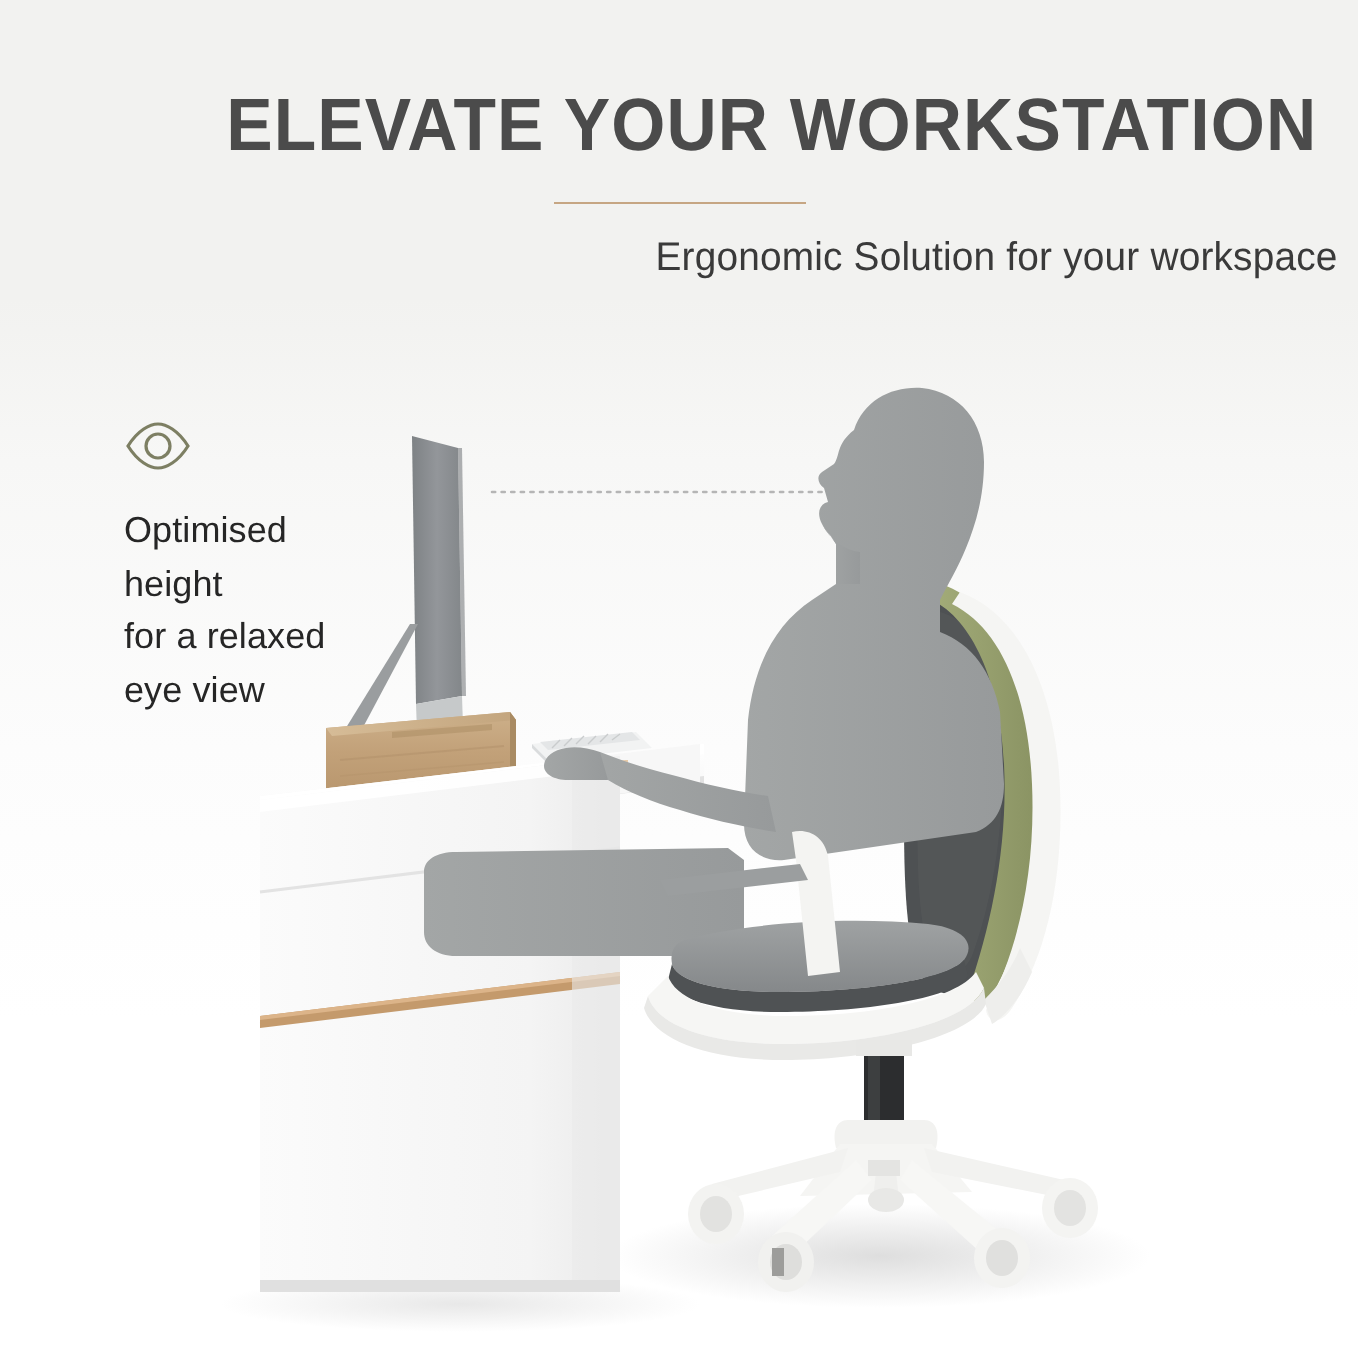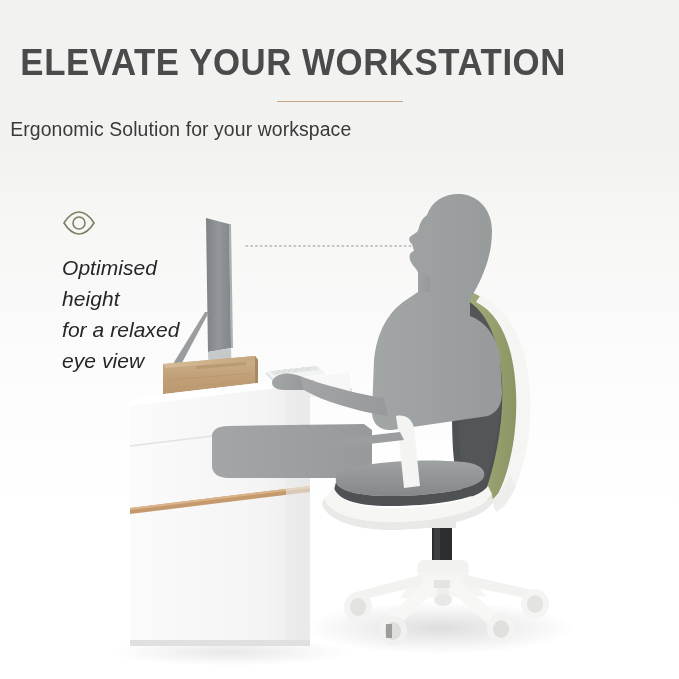--- a/index.html
+++ b/index.html
@@ -16,21 +16,21 @@
     width: 679px;
     height: 679px;
     overflow: hidden;
     background: linear-gradient(180deg, #f2f2f0 0%, #f2f2f0 22%, #f7f7f6 34%, #fcfcfc 55%, #ffffff 75%, #ffffff 100%);
   }
 
   
   .header {
     position: absolute;
     left: 0; right: 0; top: 0;
-    text-align: left;
+    text-align: right;
     padding-top: 44px;
   }
   .title {
     font-family: "Liberation Sans", sans-serif;
     font-weight: bold;
     font-size: 37px;
     letter-spacing: 0.6px;
     color: #4b4b4b;
     line-height: 1.05;
     margin: 0;
@@ -60,26 +60,25 @@
   .feature-left  { left: 62px;  top: 206px; width: 150px; }
   .feature-right { left: 528px; top: 313px; width: 140px; }
   .feature-icon {
     display: block;
     width: 34px;
     height: 34px;
     margin-bottom: 12px;
   }
   .feature-text {
     font-family: "Liberation Sans", sans-serif;
-    font-size: 21px;
+    font-size: 18px;
     line-height: 1.48;
     color: #262626;
     white-space: pre-line;
     letter-spacing: 0.05px;
-    font-style: italic;
   }
 
   
   .scene {
     position: absolute;
     left: 0; top: 0;
     width: 679px;
     height: 679px;
     z-index: 10;
   }

